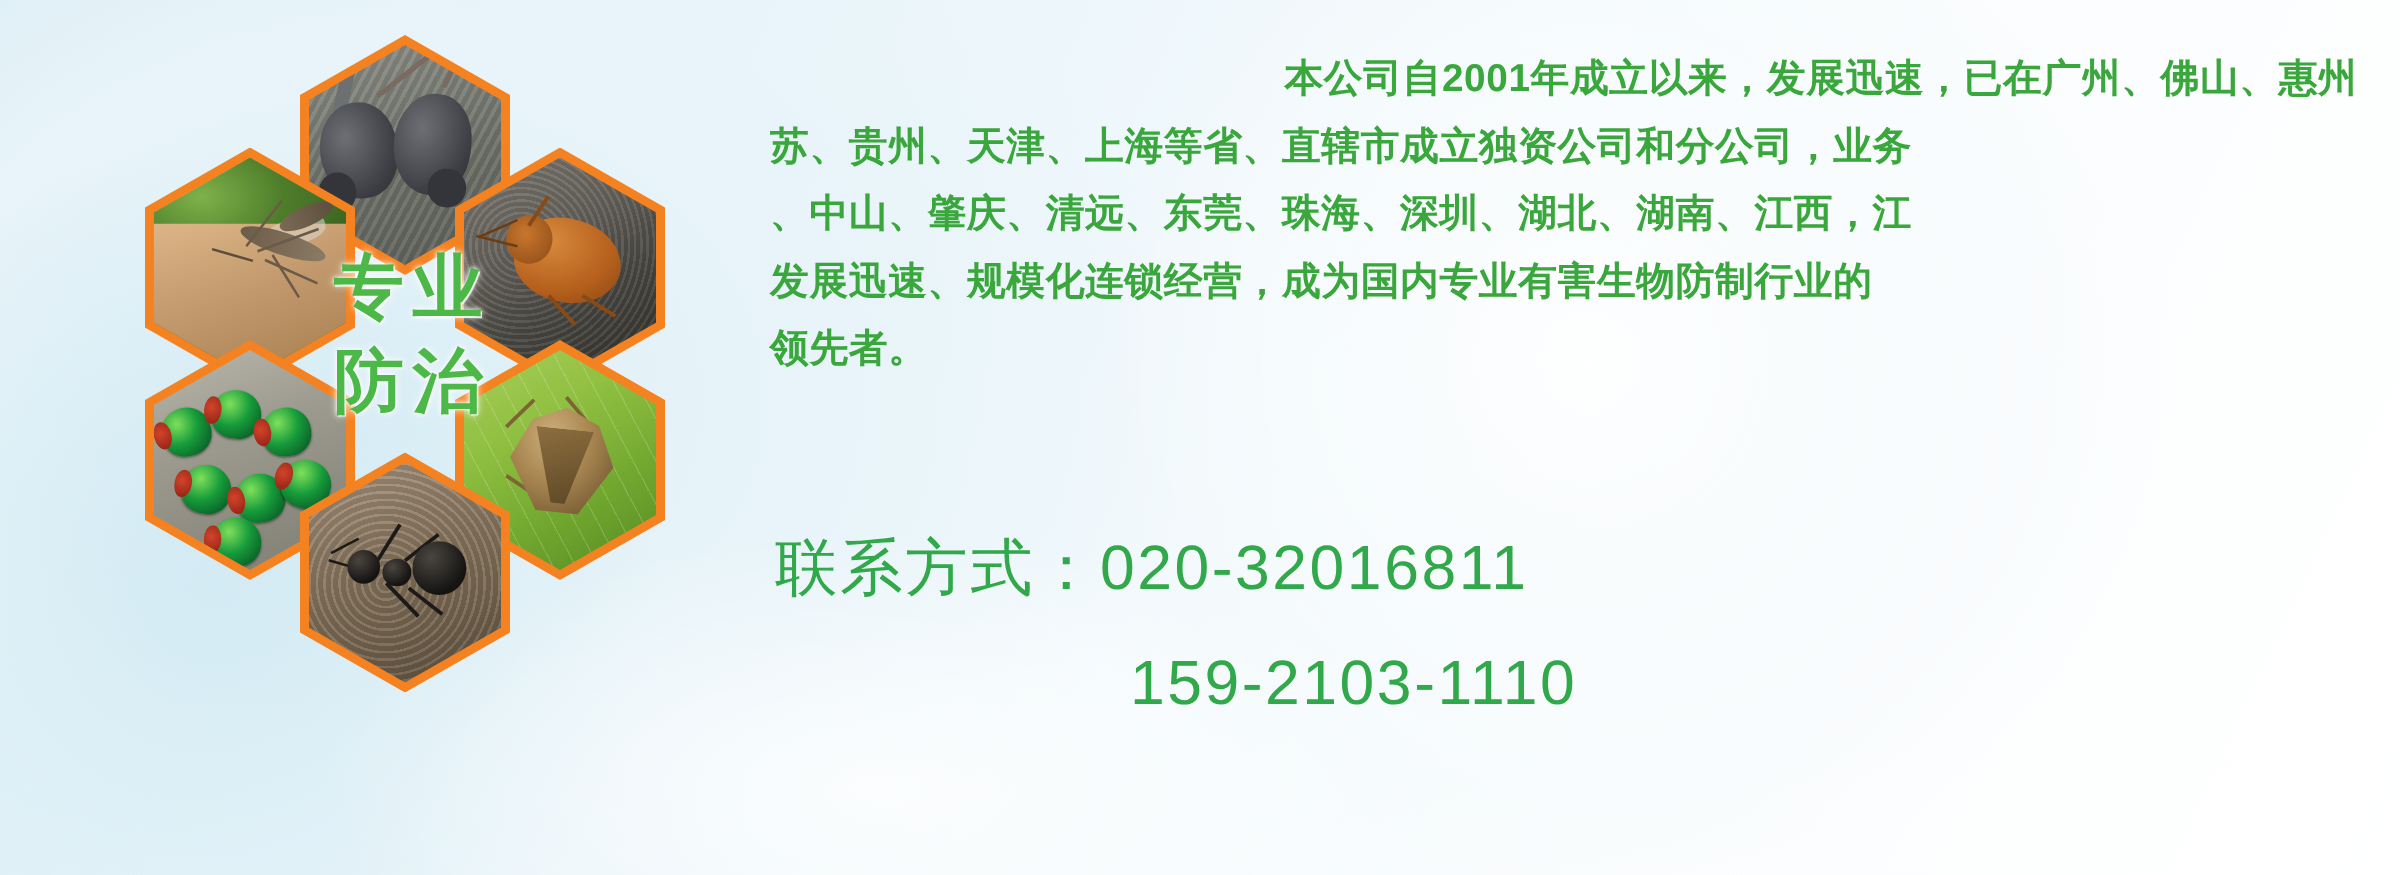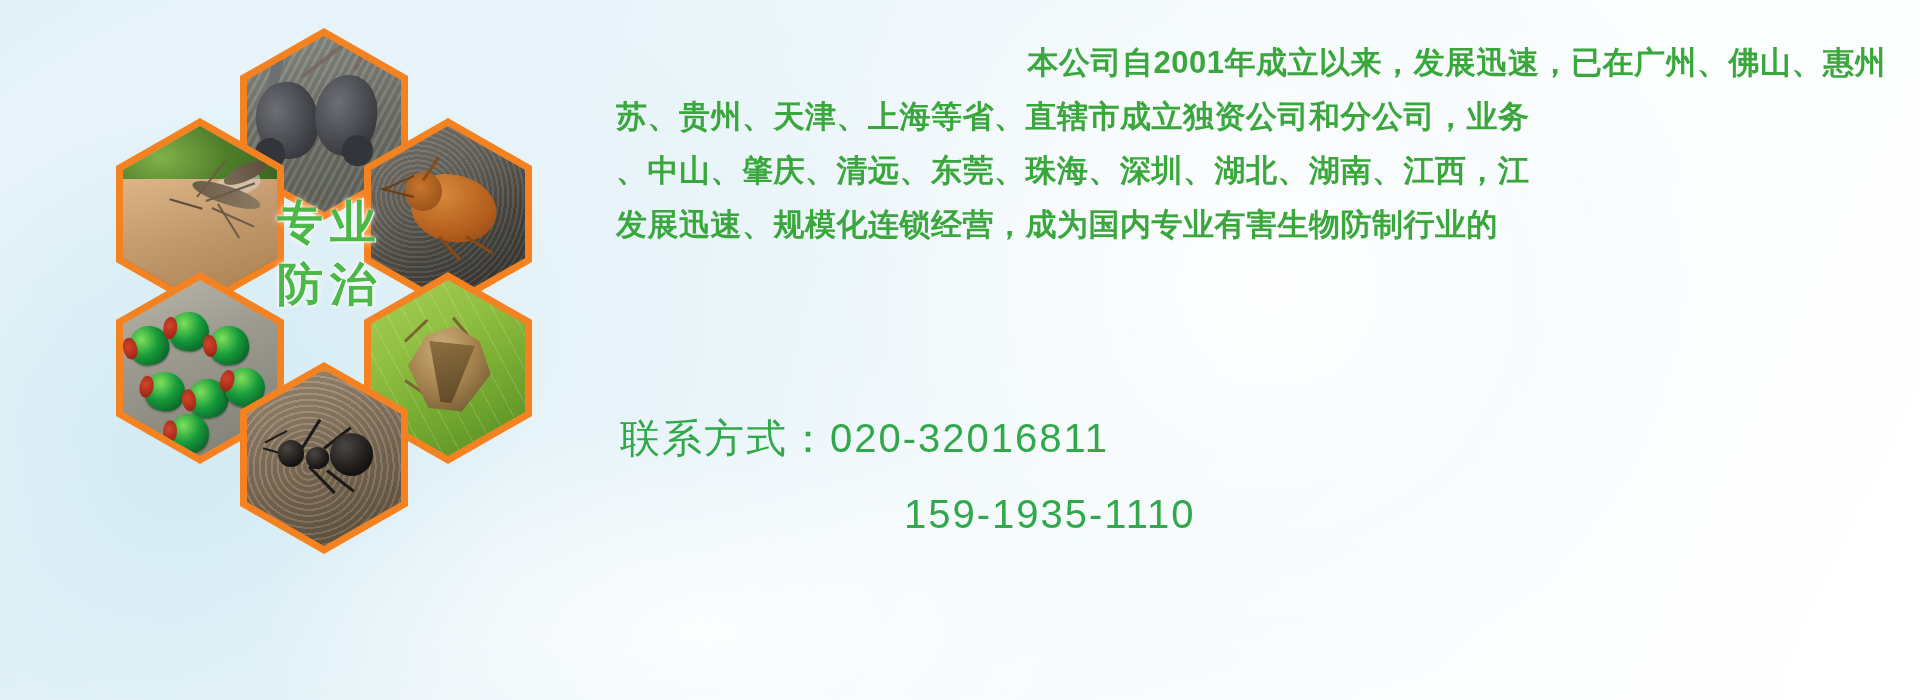--- a/index.html
+++ b/index.html
@@ -146,39 +146,40 @@
       clip-path:polygon(0% 0%,100% 0%,62% 100%,38% 100%);transform:rotate(6deg);}
   .art-stinkbug .lg{position:absolute;height:3px;background:#7d6335;transform-origin:left center;}
   .art-stinkbug .b1{left:22%;top:34%;width:20%;transform:rotate(-44deg);}
   .art-stinkbug .b2{left:22%;top:56%;width:20%;transform:rotate(34deg);}
   .art-stinkbug .b3{left:66%;top:34%;width:20%;transform:rotate(-130deg);}
   .art-stinkbug .b4{left:66%;top:58%;width:20%;transform:rotate(132deg);}
 
   
   #hex-words{
     position:absolute;left:250px;top:192px;width:160px;
-    color:#4cb847;font-weight:bold;font-size:46px;line-height:1.34;
+    color:#4cb847;font-weight:bold;font-size:56px;line-height:1.34;
     letter-spacing:7px;text-align:center;
     text-shadow:0 0 7px rgba(255,255,255,.95),0 0 3px rgba(255,255,255,.95),1px 1px 0 rgba(255,255,255,.8);
     z-index:6;
   }
 
   
   #copy{
     position:absolute;left:616px;top:36px;width:1270px;
     color:#3aa73c;font-size:31px;line-height:54px;font-weight:bold;
     letter-spacing:.5px;
   }
   #copy .para-line{white-space:nowrap;}
   #copy .para-line.first{text-indent:60px;text-align:right;}
 
   #contact{position:absolute;left:620px;top:400px;width:1280px;color:#31a84a;}
   #contact .c-line{
-    font-size:40px;line-height:76px;font-weight:normal;letter-spacing:2px;
+    font-size:50px;line-height:76px;font-weight:normal;letter-spacing:2px;
     white-space:nowrap;
+    margin-top:16px;
   }
   #contact .c-line.l1{padding-left:0;}
   #contact .c-line.l2{padding-left:284px;}
 </style>
 </head>
 <body>
 
 <div id="banner">
 
   <div class="glow-a"></div>
@@ -282,20 +283,21 @@
   <div id="hex-words">
     <div>专业</div>
     <div>防治</div>
   </div>
 
   <div id="copy">
     <div class="para-line first">本公司自2001年成立以来，发展迅速，已在广州、佛山、惠州</div>
     <div class="para-line">苏、贵州、天津、上海等省、直辖市成立独资公司和分公司，业务</div>
     <div class="para-line">、中山、肇庆、清远、东莞、珠海、深圳、湖北、湖南、江西，江</div>
     <div class="para-line">发展迅速、规模化连锁经营，成为国内专业有害生物防制行业的</div>
+    <div class="para-line">领先者。</div>
   </div>
 
   <div id="contact">
     <div class="c-line l1">联系方式：020-32016811</div>
-    <div class="c-line l2">159-1935-1110</div>
+    <div class="c-line l2">159-2103-1110</div>
   </div>
 
 </div>
 
 </body></html>

